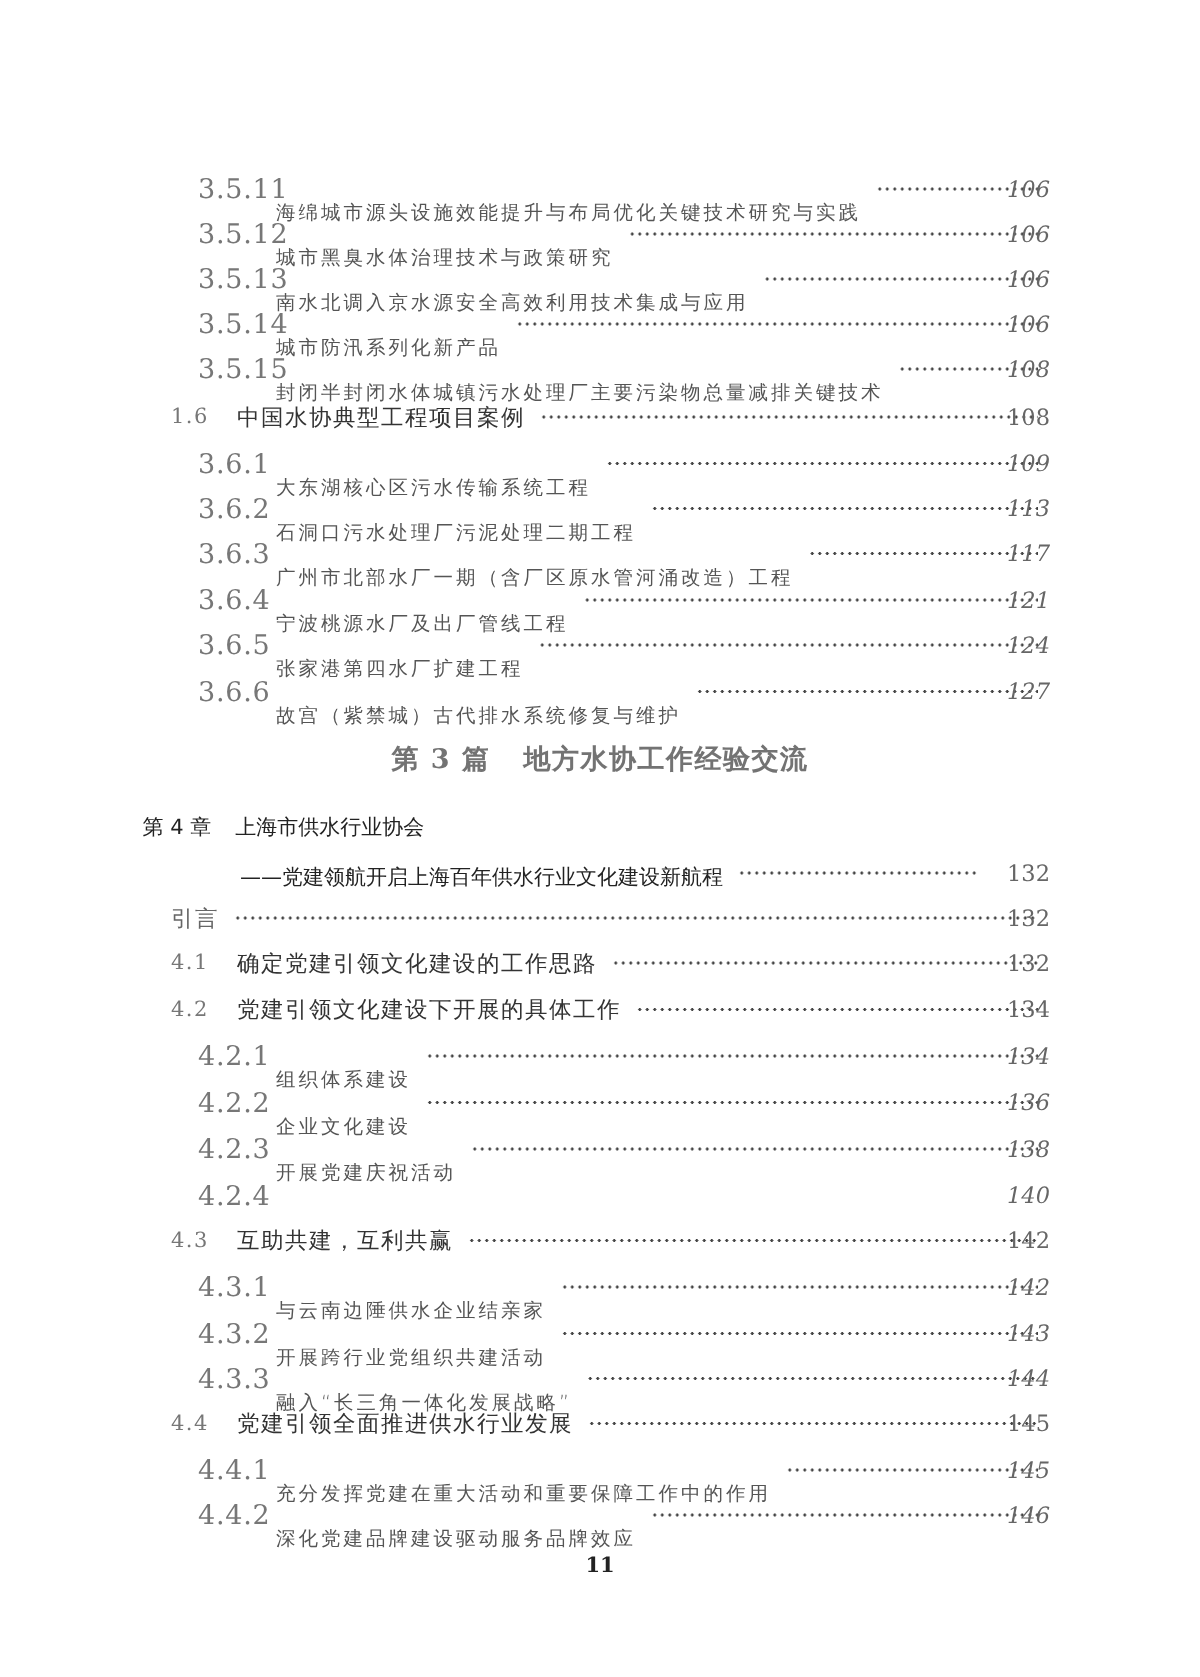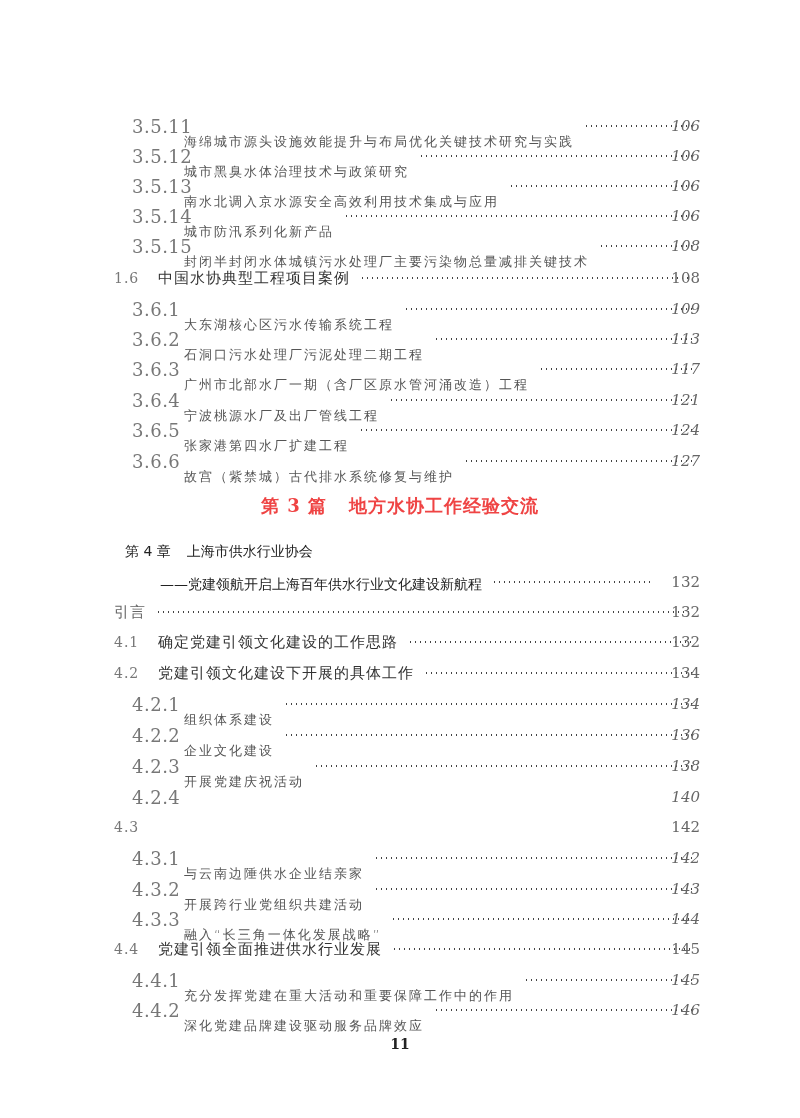--- a/index.html
+++ b/index.html
@@ -31,32 +31,32 @@
   
   .lvl2 .num { position: absolute; left: 114px; font-size: 14px; color: #777; letter-spacing: 1px; }
   .lvl2 .body { position: absolute; left: 158px; right: 100px; display: flex; align-items: center; height: 24px; }
   .lvl2 .title { font-size: 15px; color: #333; letter-spacing: 1px; }
   .lvl2 .page { position: absolute; right: 100px; font-size: 15px; color: #666; }
 
   .lvl2-intro .body { left: 114px; }
 
   .part-heading {
     position: absolute; left: 0; width: 800px; top: 494px; text-align: center;
-    font-size: 18px; font-weight: bold; color: #ef4444; letter-spacing: 1px;
+    font-size: 18px; font-weight: bold; color: #737373; letter-spacing: 1px;
     font-family: "DejaVu Serif", "Liberation Serif", serif;
   }
   .part-heading .gap { display: inline-block; width: 22px; }
 
   .chapter {
     position: absolute; left: 95px; top: 540px; height: 24px;
     display: flex; align-items: center;
     font-family: "DejaVu Sans", "Liberation Sans", sans-serif;
     font-size: 14px; color: #222;
   }
-  .chapter .ch-num { margin-right: 16px; margin-left: 30px; }
+  .chapter .ch-num { margin-right: 16px; }
   .chapter-sub {
     position: absolute; left: 160px; right: 100px; top: 570px; height: 24px;
     display: flex; align-items: center;
     font-family: "DejaVu Sans", "Liberation Sans", sans-serif; font-size: 14px; color: #222;
   }
   .chapter-sub .page { position: absolute; right: 0; font-family: "DejaVu Serif", serif; font-size: 15px; color: #666; }
   .chapter-sub .body { position: absolute; left: 0; right: 0; display: flex; align-items: flex-end; height: 24px; }
 
   .folio {
     position: absolute; left: 0; width: 800px; top: 1036px; text-align: center;
@@ -225,20 +225,24 @@
       <span class="leader"></span>
     </div>
   <span class="page">138</span>
 </div>
 <div class="toc-line lvl3" style="top:785px">
   <span class="num">4.2.4</span>
   <span class="page">140</span>
 </div>
 <div class="toc-line lvl2" style="top:815px">
   <span class="num">4.3</span>
+  <div class="body">
+      <span class="title">互助共建，互利共赢</span>
+      <span class="leader"></span>
+    </div>
   <span class="page">142</span>
 </div>
 <div class="toc-line lvl3" style="top:846px">
   <span class="num">4.3.1</span>
   <div class="body">
       <span class="title">与云南边陲供水企业结亲家</span>
       <span class="leader"></span>
     </div>
   <span class="page">142</span>
 </div>

